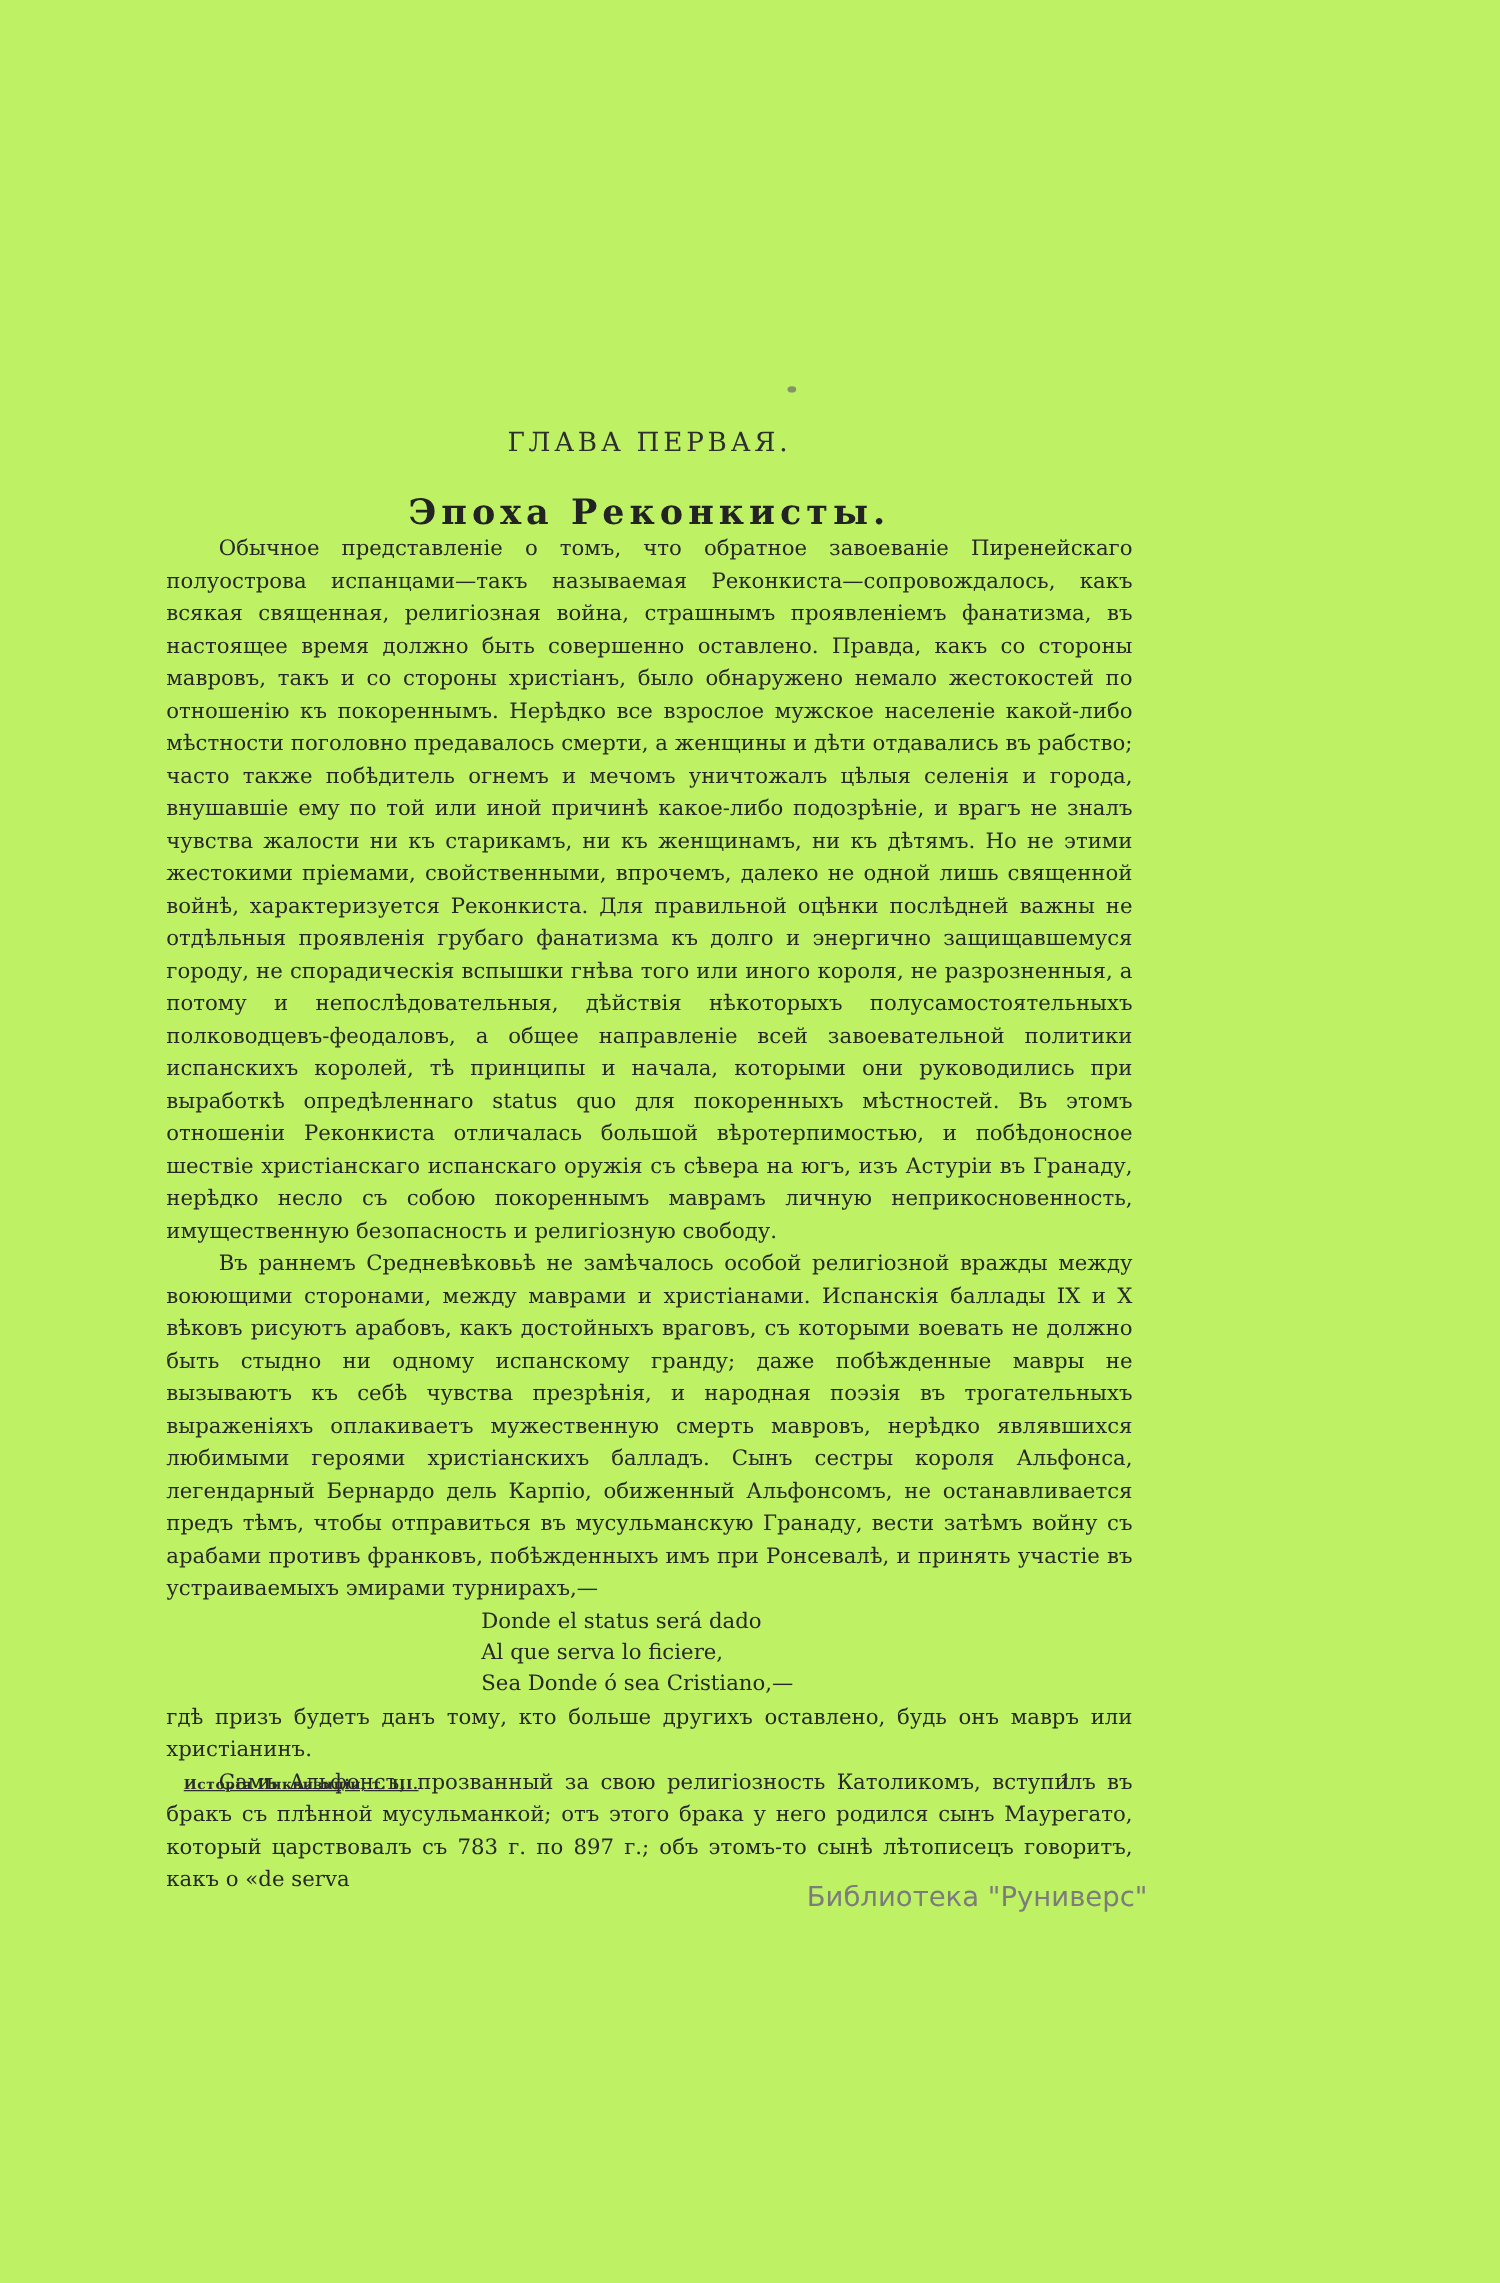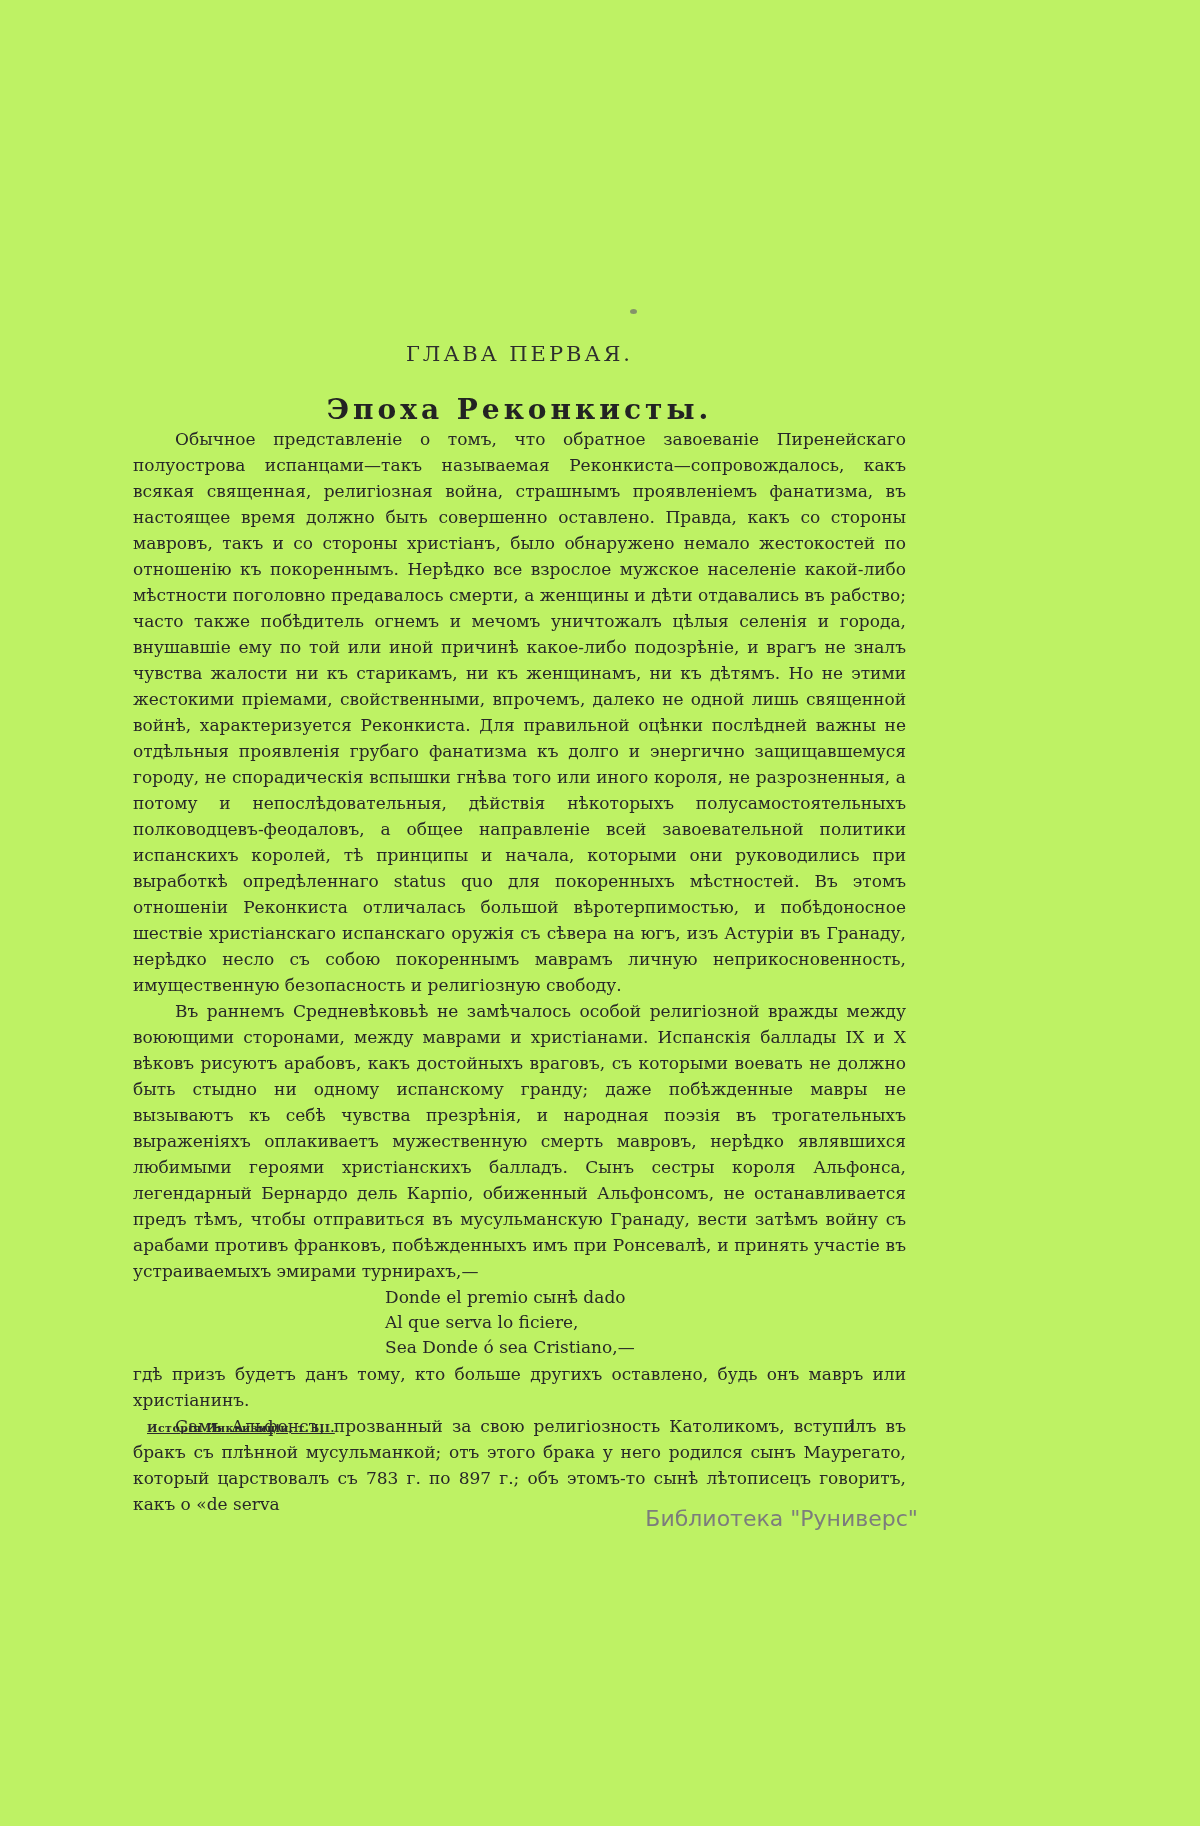--- a/index.html
+++ b/index.html
@@ -113,21 +113,21 @@
 
     <div class="chapter-heading">ГЛАВА ПЕРВАЯ.</div>
 
     <div class="section-title">Эпоха Реконкисты.</div>
 
     <p class="para first">Обычное представленіе о томъ, что обратное завоеваніе Пиренейскаго полуострова испанцами—такъ называемая Реконкиста—сопровождалось, какъ всякая священная, религіозная война, страшнымъ проявленіемъ фанатизма, въ настоящее время должно быть совершенно оставлено. Правда, какъ со стороны мавровъ, такъ и со стороны христіанъ, было обнаружено немало жестокостей по отношенію къ покореннымъ. Нерѣдко все взрослое мужское населеніе какой-либо мѣстности поголовно предавалось смерти, а женщины и дѣти отдавались въ рабство; часто также побѣдитель огнемъ и мечомъ уничтожалъ цѣлыя селенія и города, внушавшіе ему по той или иной причинѣ какое-либо подозрѣніе, и врагъ не зналъ чувства жалости ни къ старикамъ, ни къ женщинамъ, ни къ дѣтямъ. Но не этими жестокими пріемами, свойственными, впрочемъ, далеко не одной лишь священной войнѣ, характеризуется Реконкиста. Для правильной оцѣнки послѣдней важны не отдѣльныя проявленія грубаго фанатизма къ долго и энергично защищавшемуся городу, не спорадическія вспышки гнѣва того или иного короля, не разрозненныя, а потому и непослѣдовательныя, дѣйствія нѣкоторыхъ полусамостоятельныхъ полководцевъ-феодаловъ, а общее направленіе всей завоевательной политики испанскихъ королей, тѣ принципы и начала, которыми они руководились при выработкѣ опредѣленнаго status quo для покоренныхъ мѣстностей. Въ этомъ отношеніи Реконкиста отличалась большой вѣротерпимостью, и побѣдоносное шествіе христіанскаго испанскаго оружія съ сѣвера на югъ, изъ Астуріи въ Гранаду, нерѣдко несло съ собою покореннымъ маврамъ личную неприкосновенность, имущественную безопасность и религіозную свободу.</p>
 
     <p class="para">Въ раннемъ Средневѣковьѣ не замѣчалось особой религіозной вражды между воюющими сторонами, между маврами и христіанами. Испанскія баллады IX и X вѣковъ рисуютъ арабовъ, какъ достойныхъ враговъ, съ которыми воевать не должно быть стыдно ни одному испанскому гранду; даже побѣжденные мавры не вызываютъ къ себѣ чувства презрѣнія, и народная поэзія въ трогательныхъ выраженіяхъ оплакиваетъ мужественную смерть мавровъ, нерѣдко являвшихся любимыми героями христіанскихъ балладъ. Сынъ сестры короля Альфонса, легендарный Бернардо дель Карпіо, обиженный Альфонсомъ, не останавливается предъ тѣмъ, чтобы отправиться въ мусульманскую Гранаду, вести затѣмъ войну съ арабами противъ франковъ, побѣжденныхъ имъ при Ронсевалѣ, и принять участіе въ устраиваемыхъ эмирами турнирахъ,—</p>
 
     <div class="verse">
-      <div>Donde el premio сынѣ dado</div>
+      <div>Donde el status será dado</div>
       <div>Al que serva lo ficiere,</div>
       <div>Sea Donde ó sea Cristiano,—</div>
     </div>
 
     <p class="para no-indent">гдѣ призъ будетъ данъ тому, кто больше другихъ оставлено, будь онъ мавръ или христіанинъ.</p>
 
     <p class="para">Самъ Альфонсъ, прозванный за свою религіозность Католикомъ, вступилъ въ бракъ съ плѣнной мусульманкой; отъ этого брака у него родился сынъ Маурегато, который царствовалъ съ 783 г. по 897 г.; объ этомъ-то сынѣ лѣтописецъ говоритъ, какъ о «de serva</p>
 
   </div>
 

